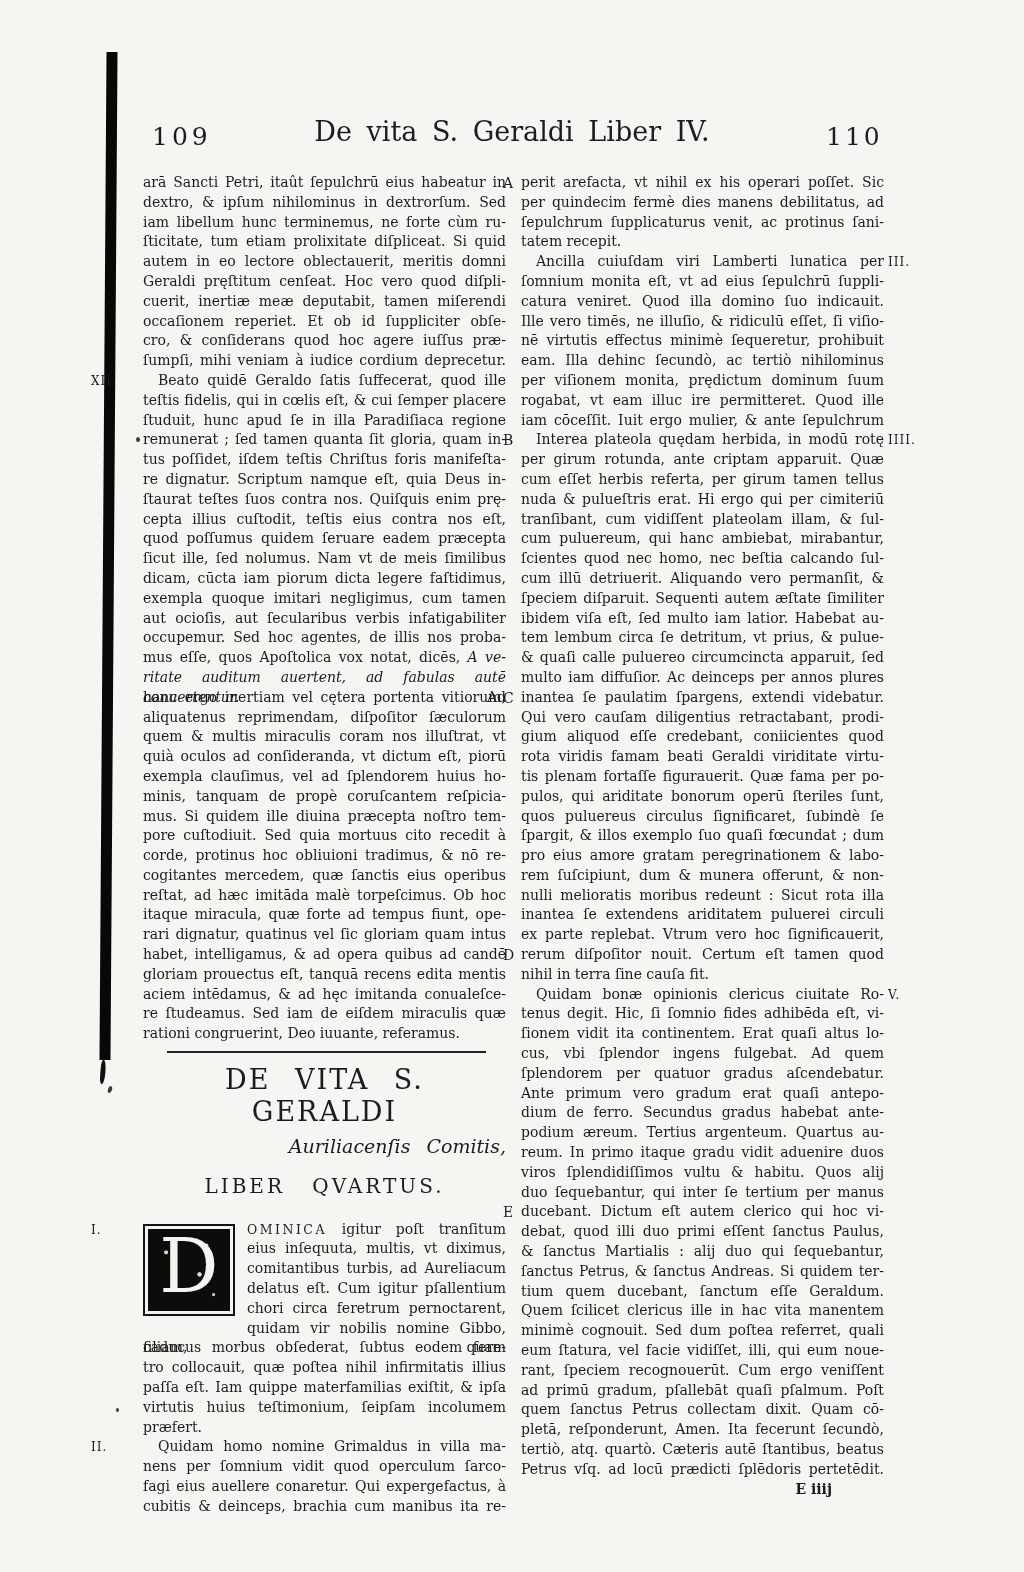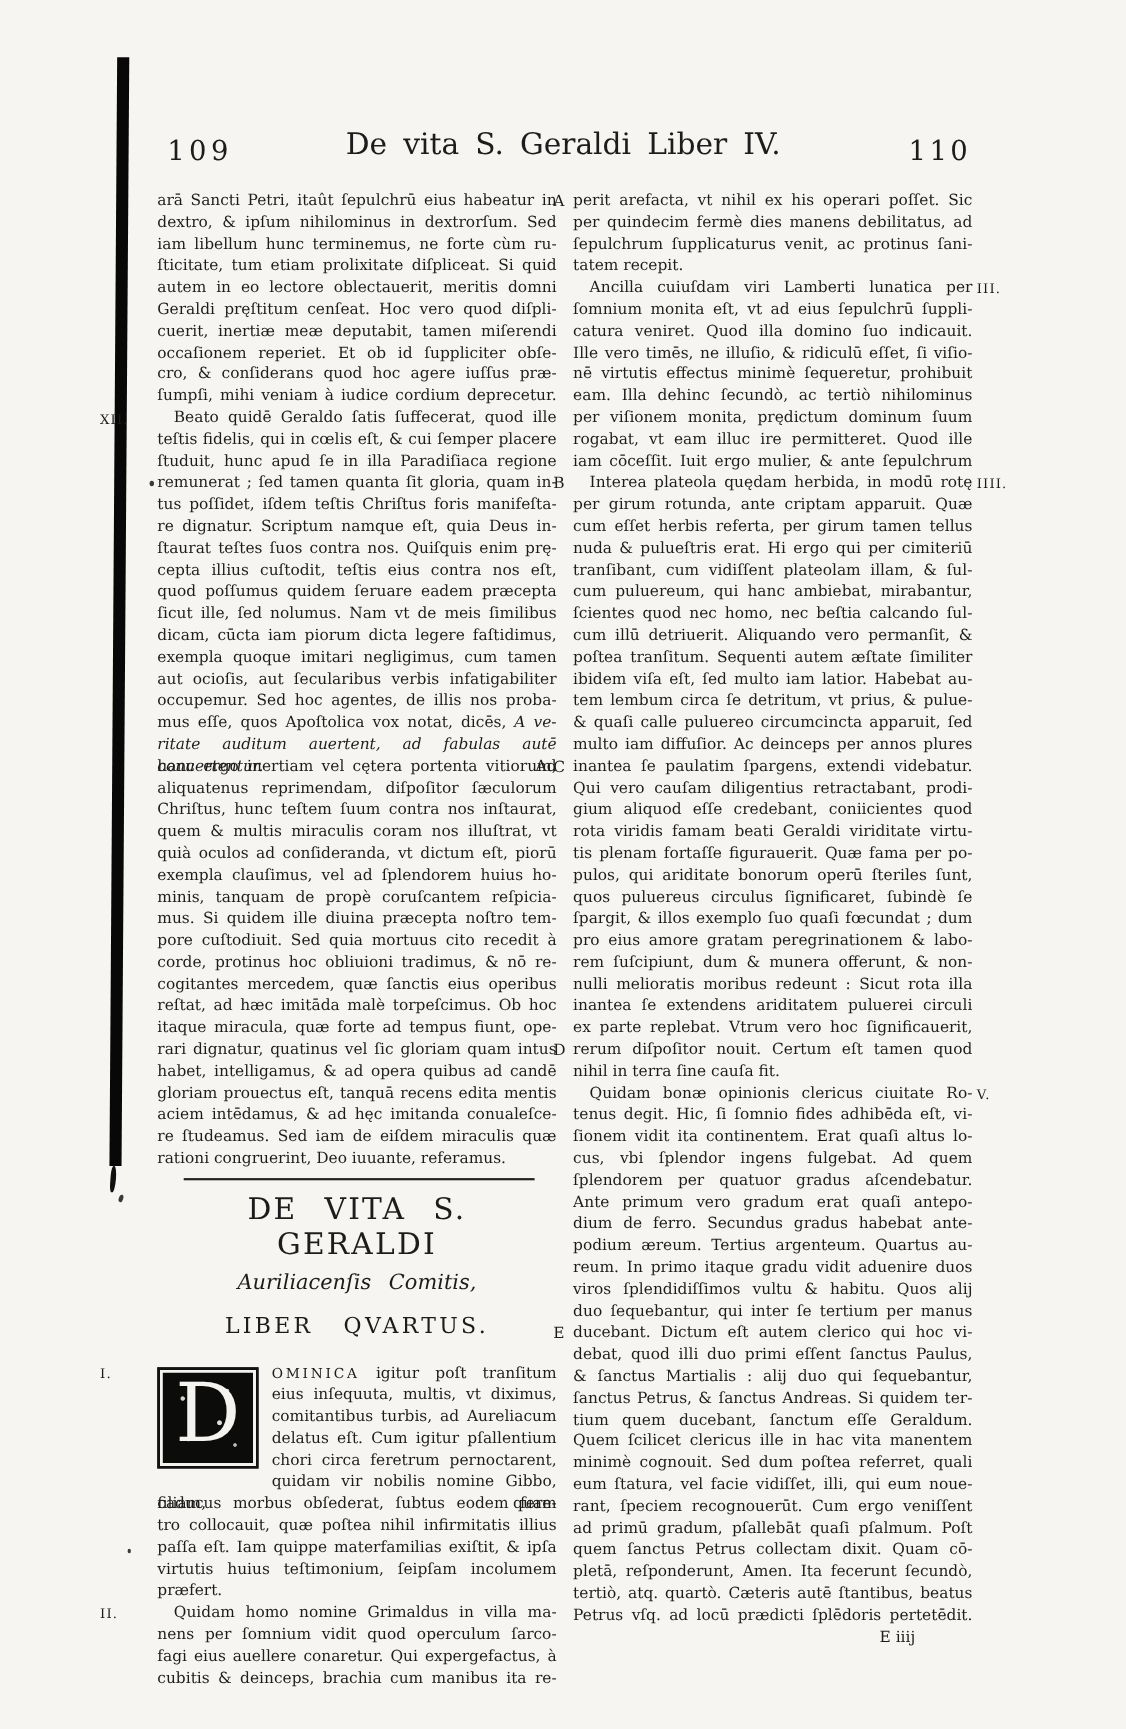--- a/index.html
+++ b/index.html
@@ -33,36 +33,36 @@
   .col { position:absolute; top:173px; width:363px; font-size:14px; line-height:19.8px; }
   .col-left  { left:143px; }
   .col-right { left:521px; }
 
   .line {
     position:relative; height:19.8px;
     text-align:justify; text-align-last:justify;
   }
   .line.last { text-align-last:left; }
   .line.indent { text-indent:15px; }
-  .line.sig { text-align:right; text-align-last:right; padding-right:52px; }
+  .line.sig { text-align:right; text-align-last:right; padding-right:52px;font-weight:bold; }
   .it { font-style:italic; }
   .spaced { letter-spacing:2.5px; font-size:12.5px; }
 
   .mlab { position:absolute; top:1px; font-size:12px; letter-spacing:1px; text-indent:0; }
   .mlab.outerleft  { left:-52px; width:46px; }
   .mlab.gutter     { left:-18px; font-size:14px; letter-spacing:0; }
   .mlab.outerright { left:calc(100% + 4px); width:40px; text-align:left; }
 
   .rule { height:0; border-top:2px solid #222; margin:7px 20px 0 24px; }
   .h-title {
     font-size:27px; line-height:1.2; text-align:center;
     letter-spacing:2px; word-spacing:14px; margin-top:11px;
   }
   .h-sub {
-    font-style:italic; font-size:19px; line-height:1.2; text-align:center;
+    font-style:italic; font-size:19px; line-height:1.2; text-align:right;
     word-spacing:10px; margin-top:6px;
   }
   .h-book {
     font-size:20px; line-height:1.2; text-align:center;
     letter-spacing:3px; word-spacing:18px; margin:16px 0 22px 0;
   }
 
   .dropcap {
     float:left; width:92px; height:92px; margin:4px 12px 3px 0;
     background:#0c0c0b; border:2px solid #141414; box-sizing:border-box;
@@ -114,21 +114,20 @@
     <div class="line"><span>quod poſſumus quidem ſeruare eadem præcepta</span></div>
     <div class="line"><span>ſicut ille, ſed nolumus. Nam vt de meis ſimilibus</span></div>
     <div class="line"><span>dicam, cūcta iam piorum dicta legere faſtidimus,</span></div>
     <div class="line"><span>exempla quoque imitari negligimus, cum tamen</span></div>
     <div class="line"><span>aut ocioſis, aut ſecularibus verbis infatigabiliter</span></div>
     <div class="line"><span>occupemur. Sed hoc agentes, de illis nos proba-</span></div>
     <div class="line"><span>mus eſſe, quos Apoſtolica vox notat, dicēs, </span><span class="it">A ve-</span></div>
     <div class="line"><span class="it">ritate auditum auertent, ad fabulas autē conuertentur.</span><span> Ad</span></div>
     <div class="line"><span>hanc ergo inertiam vel cętera portenta vitiorum,</span></div>
     <div class="line"><span>aliquatenus reprimendam, diſpoſitor ſæculorum</span></div>
-    <div class="line"><span>Chriſtus, hunc teſtem ſuum contra nos inſtaurat,</span></div>
     <div class="line"><span>quem &amp; multis miraculis coram nos illuſtrat, vt</span></div>
     <div class="line"><span>quià oculos ad conſideranda, vt dictum eſt, piorū</span></div>
     <div class="line"><span>exempla clauſimus, vel ad ſplendorem huius ho-</span></div>
     <div class="line"><span>minis, tanquam de propè coruſcantem reſpicia-</span></div>
     <div class="line"><span>mus. Si quidem ille diuina præcepta noſtro tem-</span></div>
     <div class="line"><span>pore cuſtodiuit. Sed quia mortuus cito recedit à</span></div>
     <div class="line"><span>corde, protinus hoc obliuioni tradimus, &amp; nō re-</span></div>
     <div class="line"><span>cogitantes mercedem, quæ ſanctis eius operibus</span></div>
     <div class="line"><span>reſtat, ad hæc imitāda malè torpeſcimus. Ob hoc</span></div>
     <div class="line"><span>itaque miracula, quæ forte ad tempus fiunt, ope-</span></div>
@@ -176,21 +175,21 @@
     <div class="line"><span>rogabat, vt eam illuc ire permitteret. Quod ille</span></div>
     <div class="line"><span>iam cōceſſit. Iuit ergo mulier, &amp; ante ſepulchrum</span></div>
     <div class="line indent"><span>Interea plateola quędam herbida, in modū rotę</span><span class="mlab gutter">B</span><span class="mlab outerright">IIII.</span></div>
     <div class="line"><span>per girum rotunda, ante criptam apparuit. Quæ</span></div>
     <div class="line"><span>cum eſſet herbis referta, per girum tamen tellus</span></div>
     <div class="line"><span>nuda &amp; pulueſtris erat. Hi ergo qui per cimiteriū</span></div>
     <div class="line"><span>tranſibant, cum vidiſſent plateolam illam, &amp; ſul-</span></div>
     <div class="line"><span>cum puluereum, qui hanc ambiebat, mirabantur,</span></div>
     <div class="line"><span>ſcientes quod nec homo, nec beſtia calcando ſul-</span></div>
     <div class="line"><span>cum illū detriuerit. Aliquando vero permanſit, &amp;</span></div>
-    <div class="line"><span>poſtea tranſitum. Sequenti autem æſtate ſimiliter</span></div>
+    <div class="line"><span>ſpeciem diſparuit. Sequenti autem æſtate ſimiliter</span></div>
     <div class="line"><span>ibidem viſa eſt, ſed multo iam latior. Habebat au-</span></div>
     <div class="line"><span>tem lembum circa ſe detritum, vt prius, &amp; pulue-</span></div>
     <div class="line"><span>&amp; quaſi calle puluereo circumcincta apparuit, ſed</span></div>
     <div class="line"><span>multo iam diffuſior. Ac deinceps per annos plures</span></div>
     <div class="line"><span>inantea ſe paulatim ſpargens, extendi videbatur.</span><span class="mlab gutter">C</span></div>
     <div class="line"><span>Qui vero cauſam diligentius retractabant, prodi-</span></div>
     <div class="line"><span>gium aliquod eſſe credebant, coniicientes quod</span></div>
     <div class="line"><span>rota viridis famam beati Geraldi viriditate virtu-</span></div>
     <div class="line"><span>tis plenam fortaſſe figurauerit. Quæ fama per po-</span></div>
     <div class="line"><span>pulos, qui ariditate bonorum operū ſteriles ſunt,</span></div>

